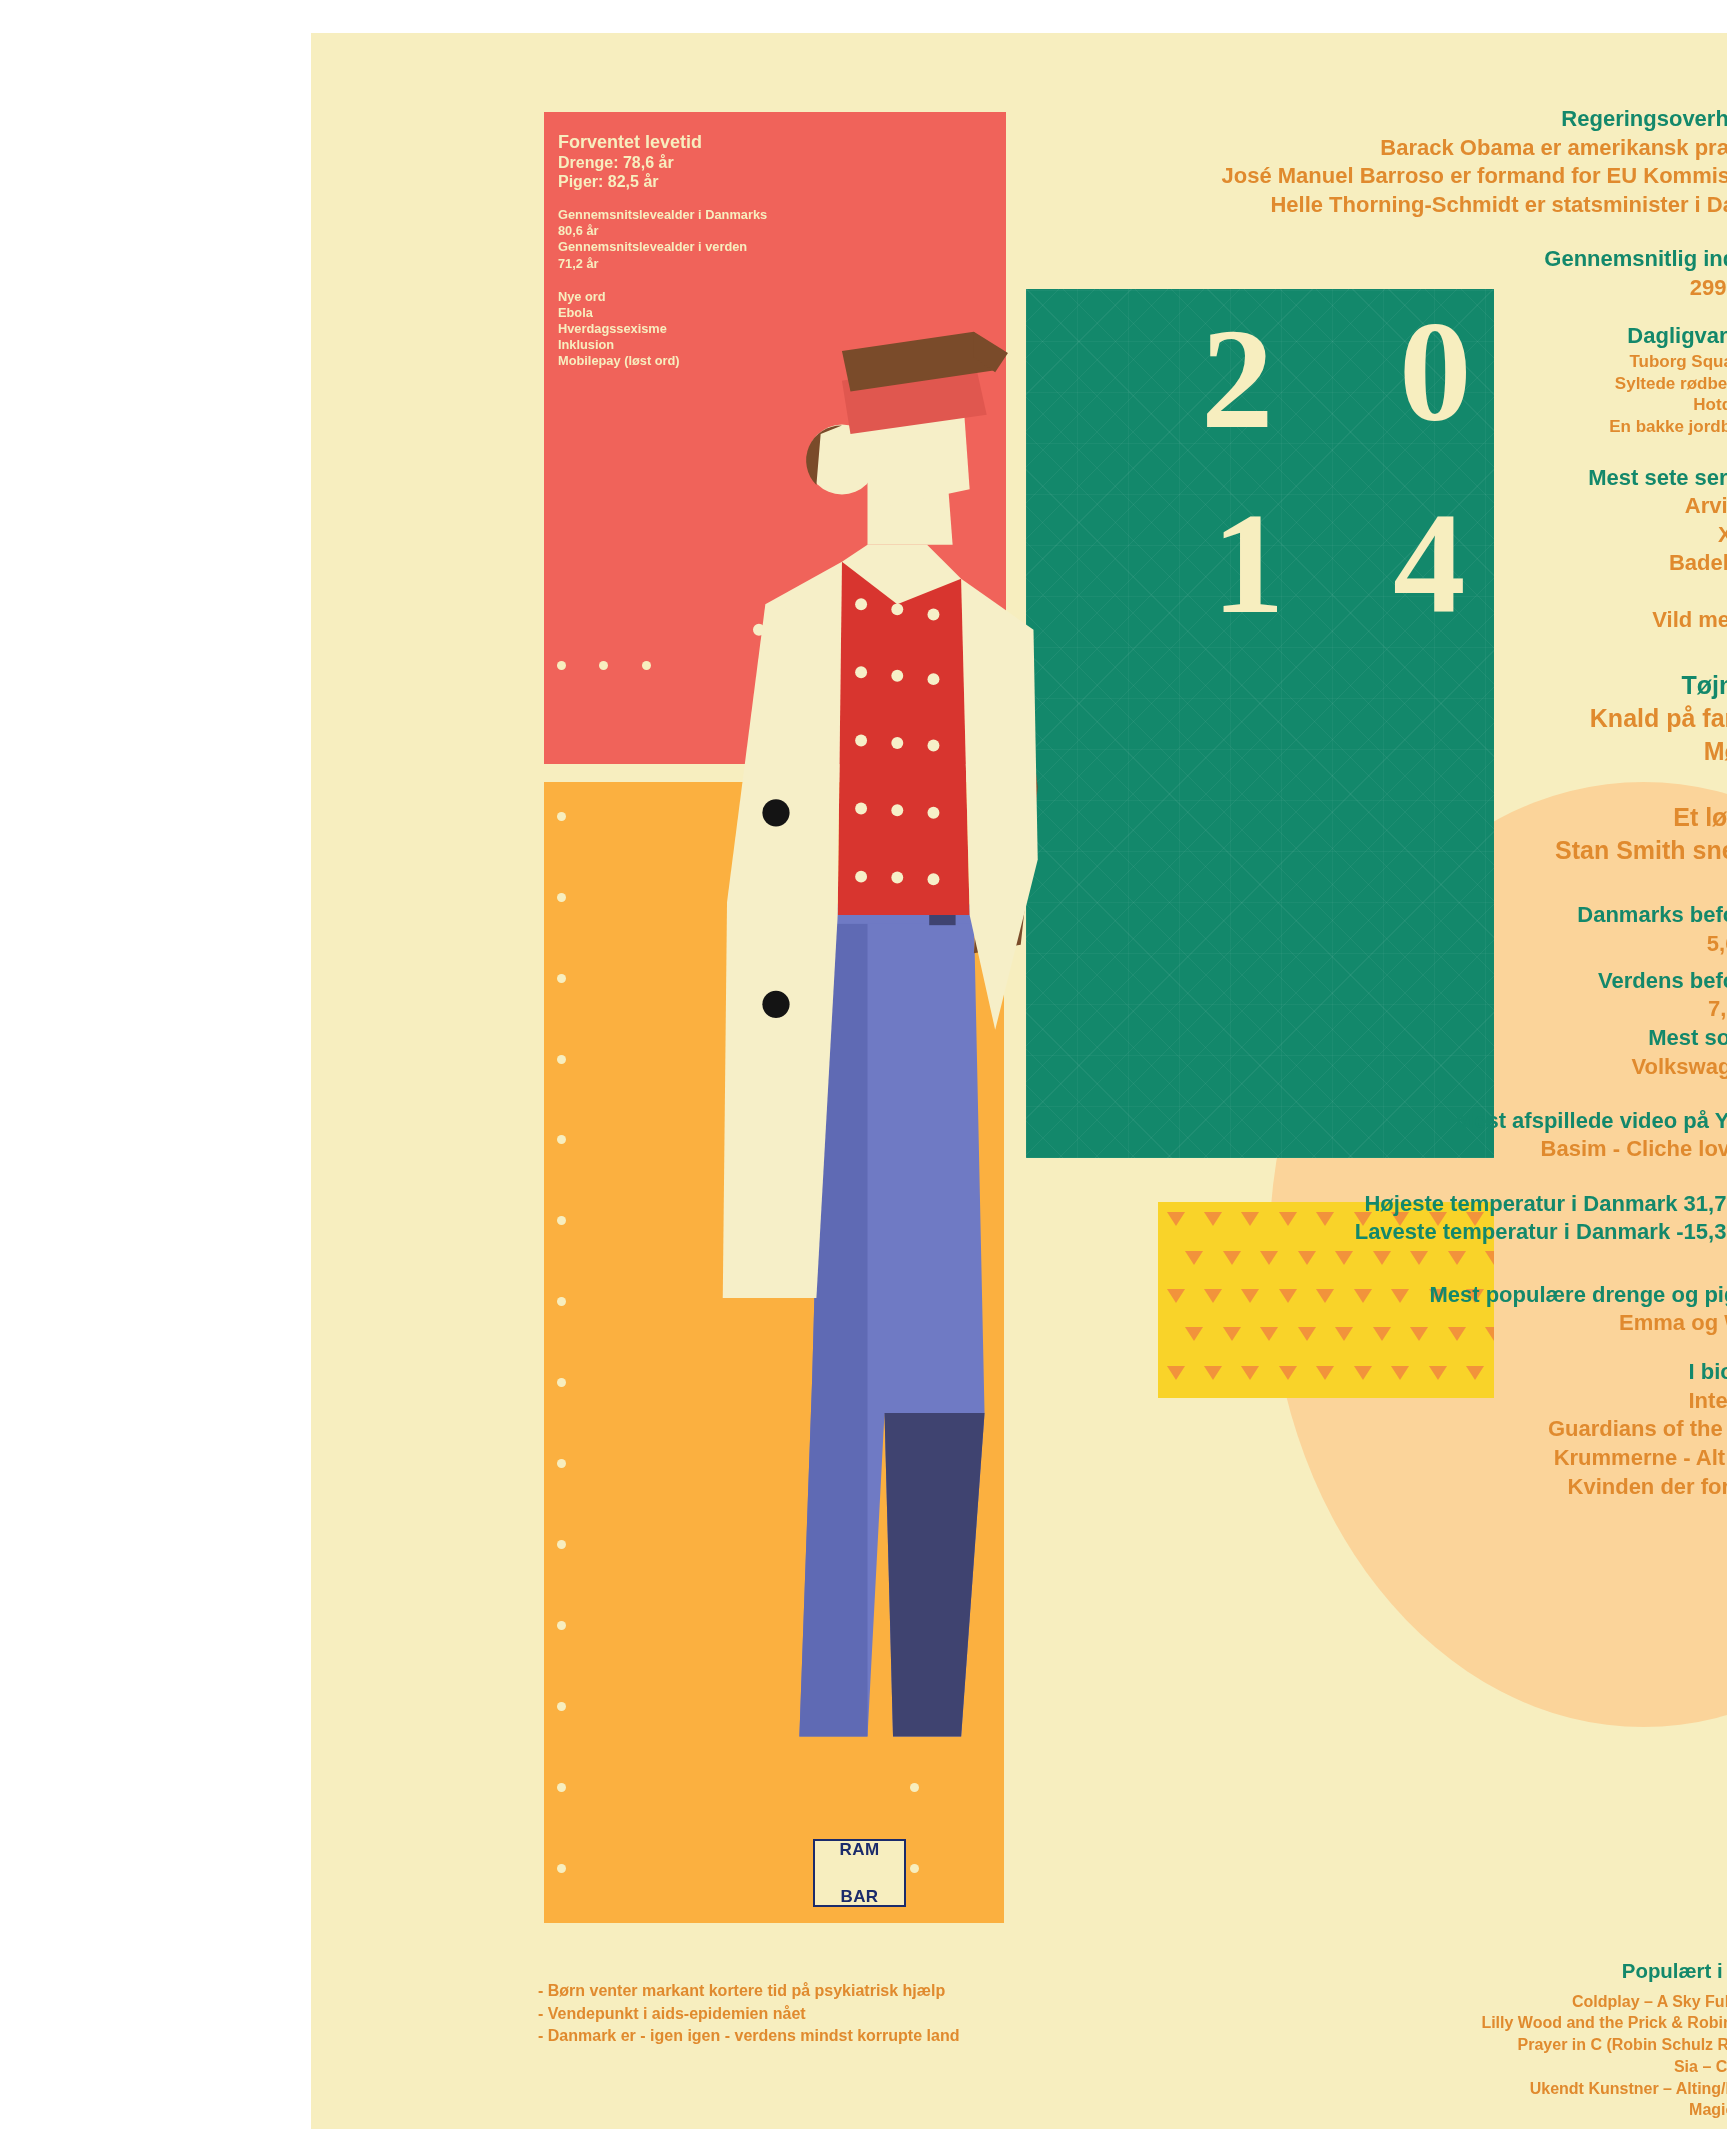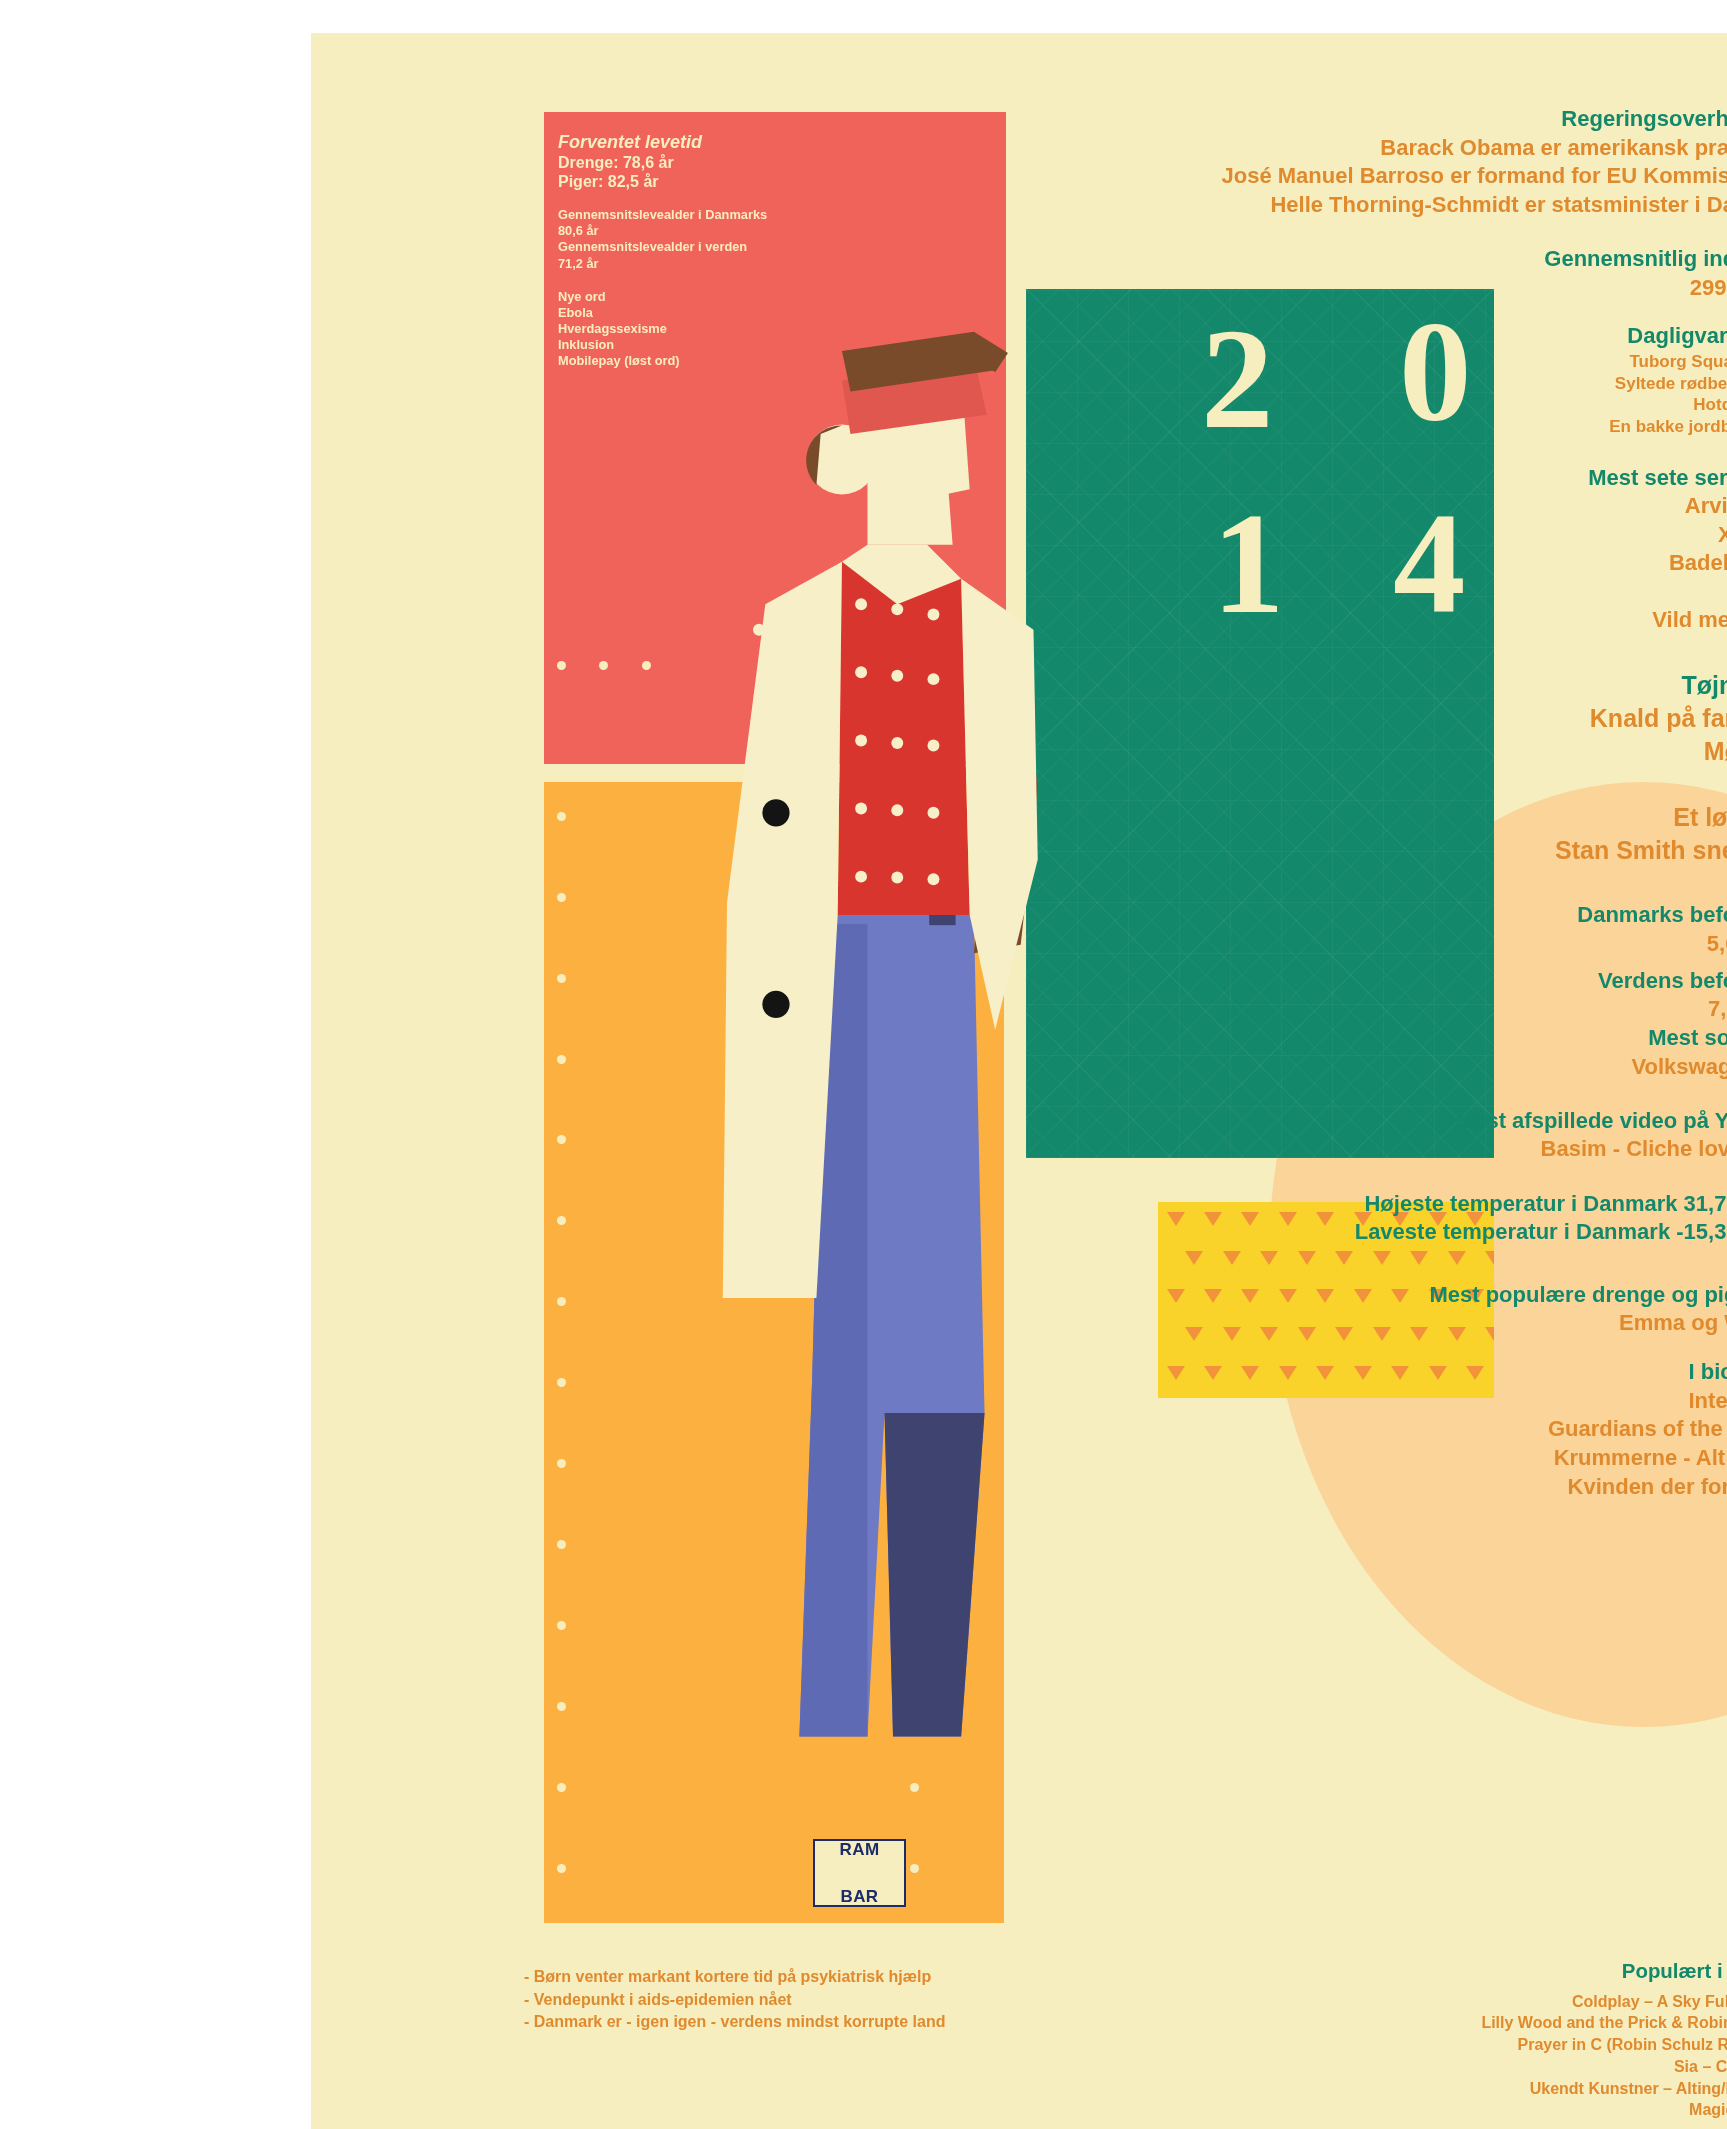--- a/index.html
+++ b/index.html
@@ -118,21 +118,21 @@
   
   .txt { position: absolute; }
 
   
   #redtext {
     left: 247px;
     top: 99px;
     width: 434px;
     color: #f7eebf;
   }
-  #redtext .t1 { font-size: 18px; font-weight: bold; line-height: 1.16; font-style: italic; }
+  #redtext .t1 { font-size: 18px; font-weight: bold; line-height: 1.16; }
   #redtext .t2 { font-size: 16px; font-weight: bold; line-height: 1.22; }
   #redtext .small { font-size: 12.8px; font-weight: bold; line-height: 1.26; }
   #redtext .gap { height: 15.3px; }
   #redtext .gap2 { height: 17px; }
 
   
   .year {
     position: absolute;
     color: #f7eebf;
     font-size: 145px;
@@ -175,21 +175,21 @@
   }
   #news .title { color: #13886b; font-weight: bold; font-size: 20.4px; margin-bottom: 9.4px; }
   #news li {
     list-style: none;
     color: #e08a2e;
     font-weight: bold;
     font-size: 16px;
     line-height: 1.42;
     white-space: nowrap;
   }
-  #news ul { margin: 0; padding: 0; }
+  #news ul { margin: 14px; padding: 0; }
 
   
   #radio {
     position: absolute;
     left: 886px;
     top: 1927px;
     width: 605px;
     text-align: right;
   }
   #radio .title { color: #13886b; font-weight: bold; font-size: 20.4px; margin-bottom: 7.7px; }

